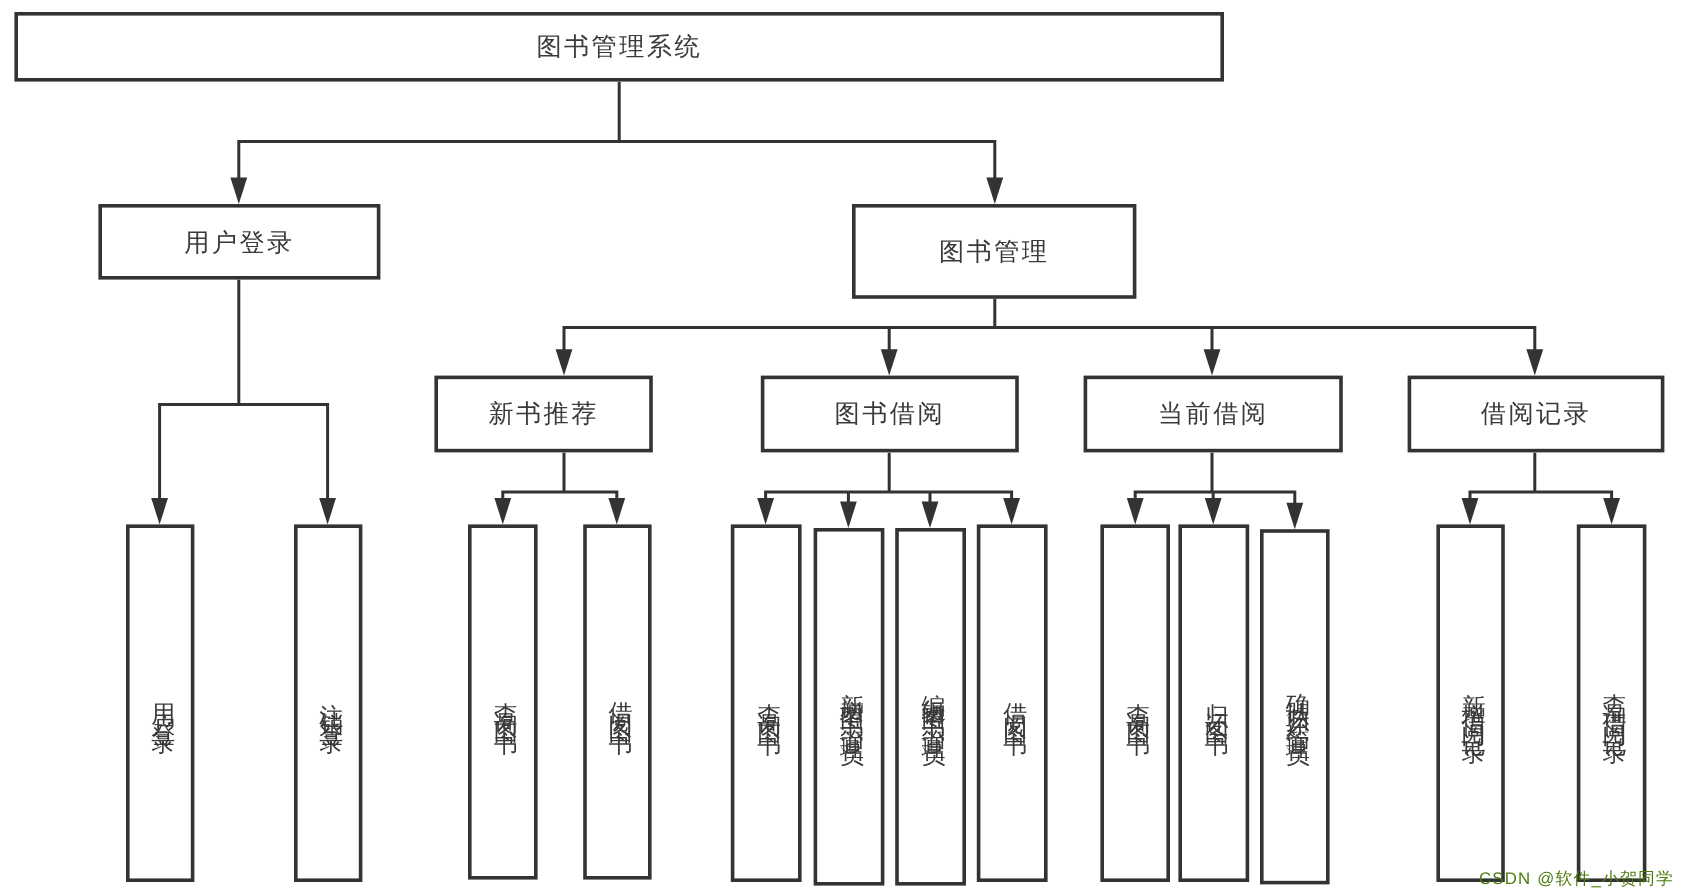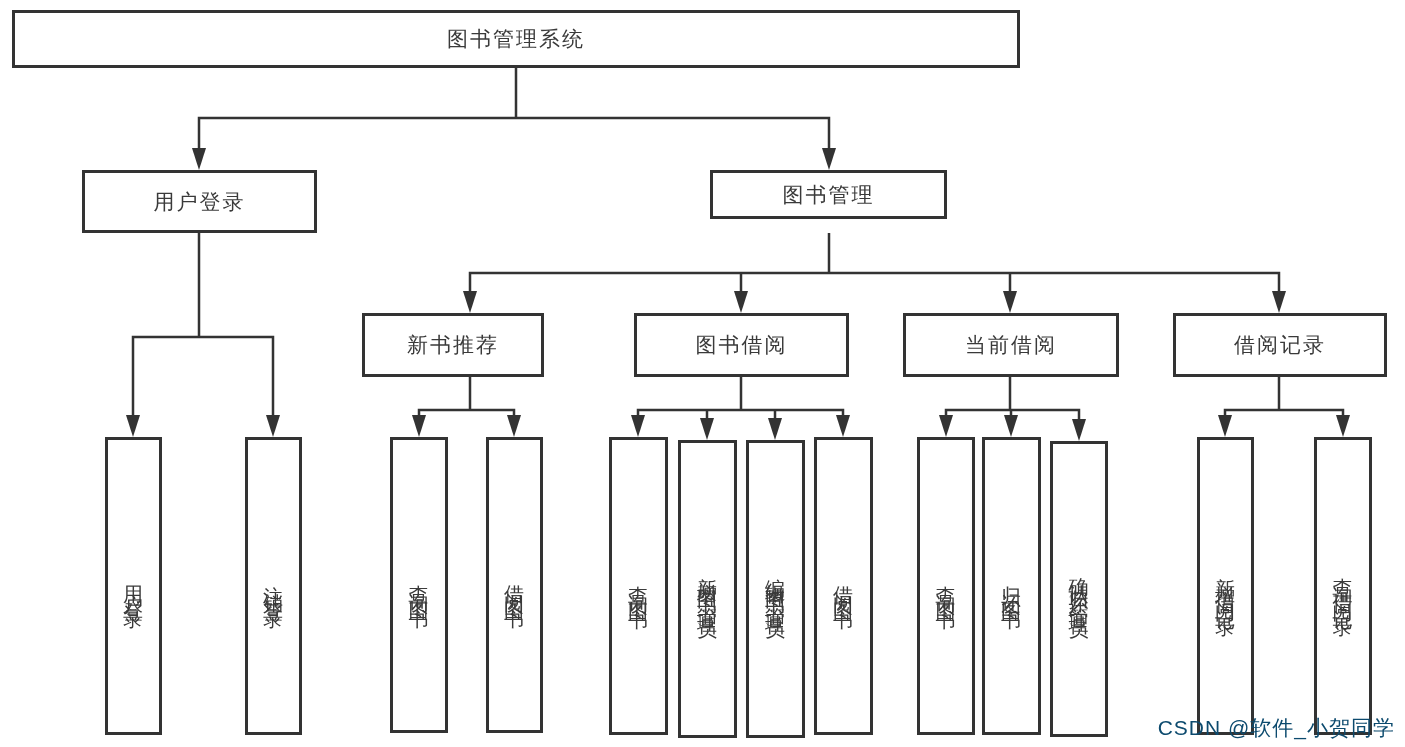--- a/index.html
+++ b/index.html
@@ -18,41 +18,42 @@
   }
   .box {
     position: absolute;
     box-sizing: border-box;
     background: #ffffff;
     border: 3px solid #333333;
     display: flex;
     align-items: center;
     justify-content: center;
     color: #3a3a3a;
+    font-family: Liberation Mono, monospace;
   }
   .box.h .lbl {
     font-size: 21px;
     letter-spacing: 2px;
     white-space: nowrap;
   }
   .box.v .lbl {
     writing-mode: vertical-rl;
     text-orientation: mixed;
     font-size: 20px;
     letter-spacing: 8px;
     line-height: 1;
     white-space: nowrap;
   }
   .watermark {
     position: absolute;
     right: 10px;
     bottom: 5px;
-    font-size: 21px;
+    font-size: 14px;
     letter-spacing: 1px;
-    color: #0c4a6e;
+    color: #4d7c0f;
     white-space: nowrap;
     margin-top: 39px;
   }
 </style>
 </head>
 <body>
 
 <div class="stage">
 
   <svg class="connectors" viewBox="0 0 1405 747" xmlns="http://www.w3.org/2000/svg">
@@ -88,21 +89,21 @@
     </g>
   </svg>
 
   <div class="box h" style="left:12px;top:10px;width:1008px;height:58px">
     <span class="lbl">图书管理系统</span>
   </div>
 
   <div class="box h" style="left:82px;top:170px;width:235px;height:63px">
     <span class="lbl">用户登录</span>
   </div>
-  <div class="box h" style="left:710px;top:170px;width:237px;height:49px">
+  <div class="box h" style="left:710px;top:170px;width:237px;height:79px">
     <span class="lbl">图书管理</span>
   </div>
 
   <div class="box h" style="left:362px;top:313px;width:182px;height:64px">
     <span class="lbl">新书推荐</span>
   </div>
   <div class="box h" style="left:634px;top:313px;width:215px;height:64px">
     <span class="lbl">图书借阅</span>
   </div>
   <div class="box h" style="left:903px;top:313px;width:216px;height:64px">

